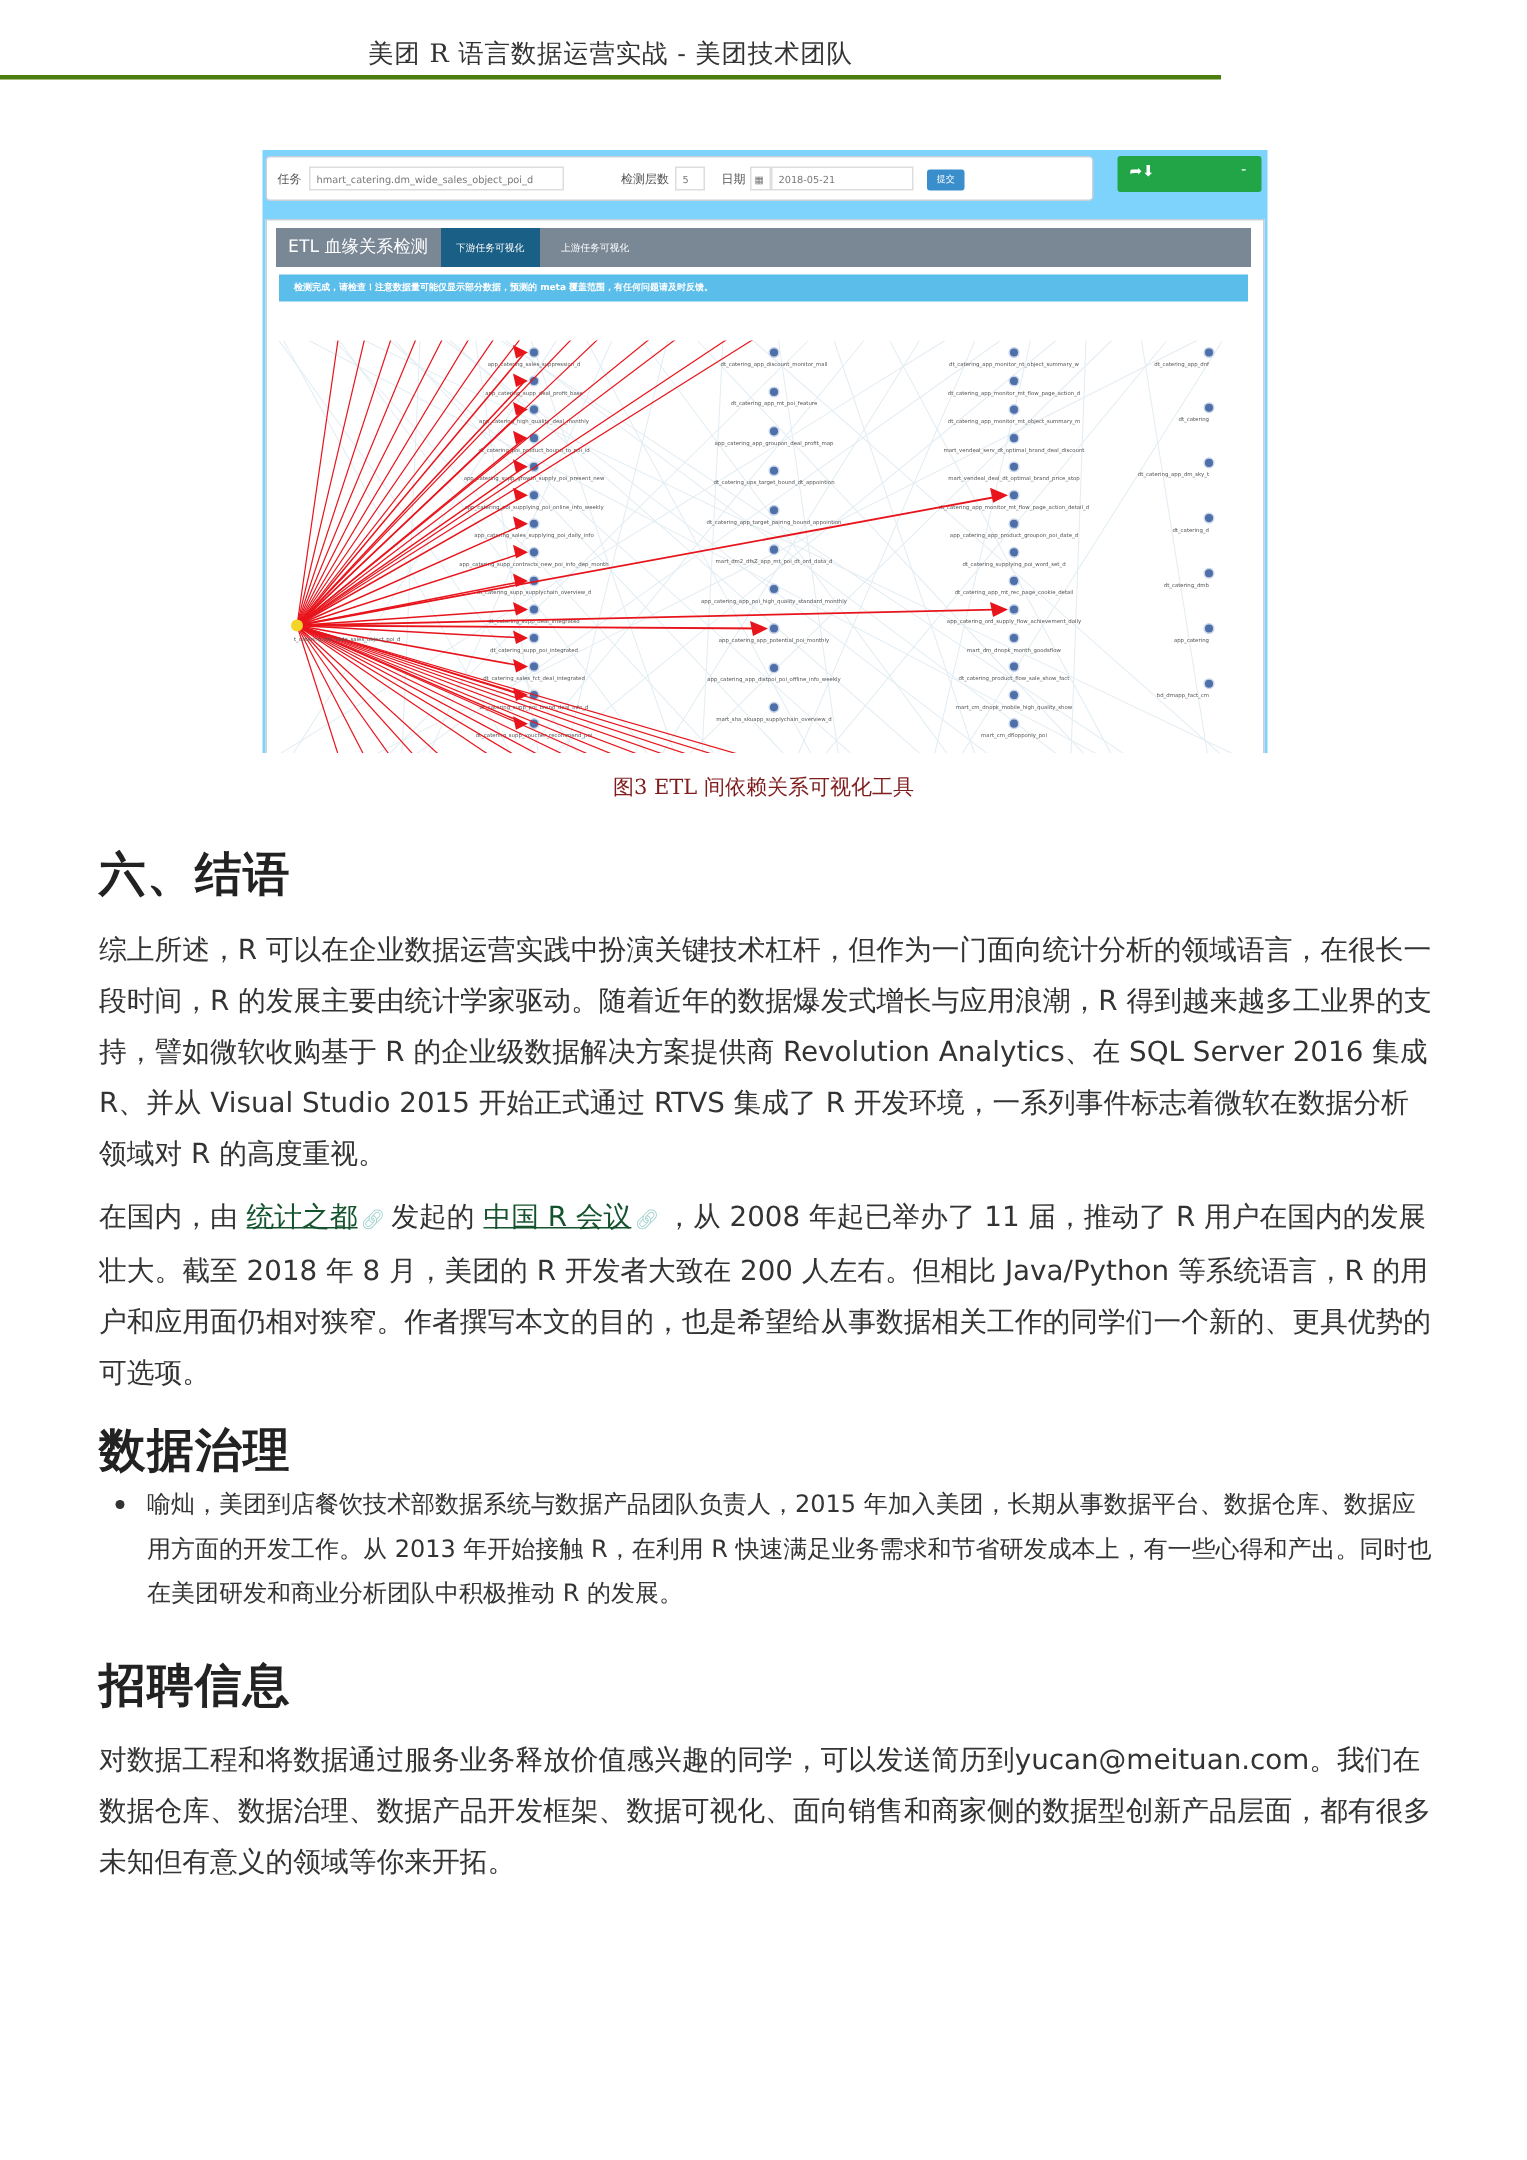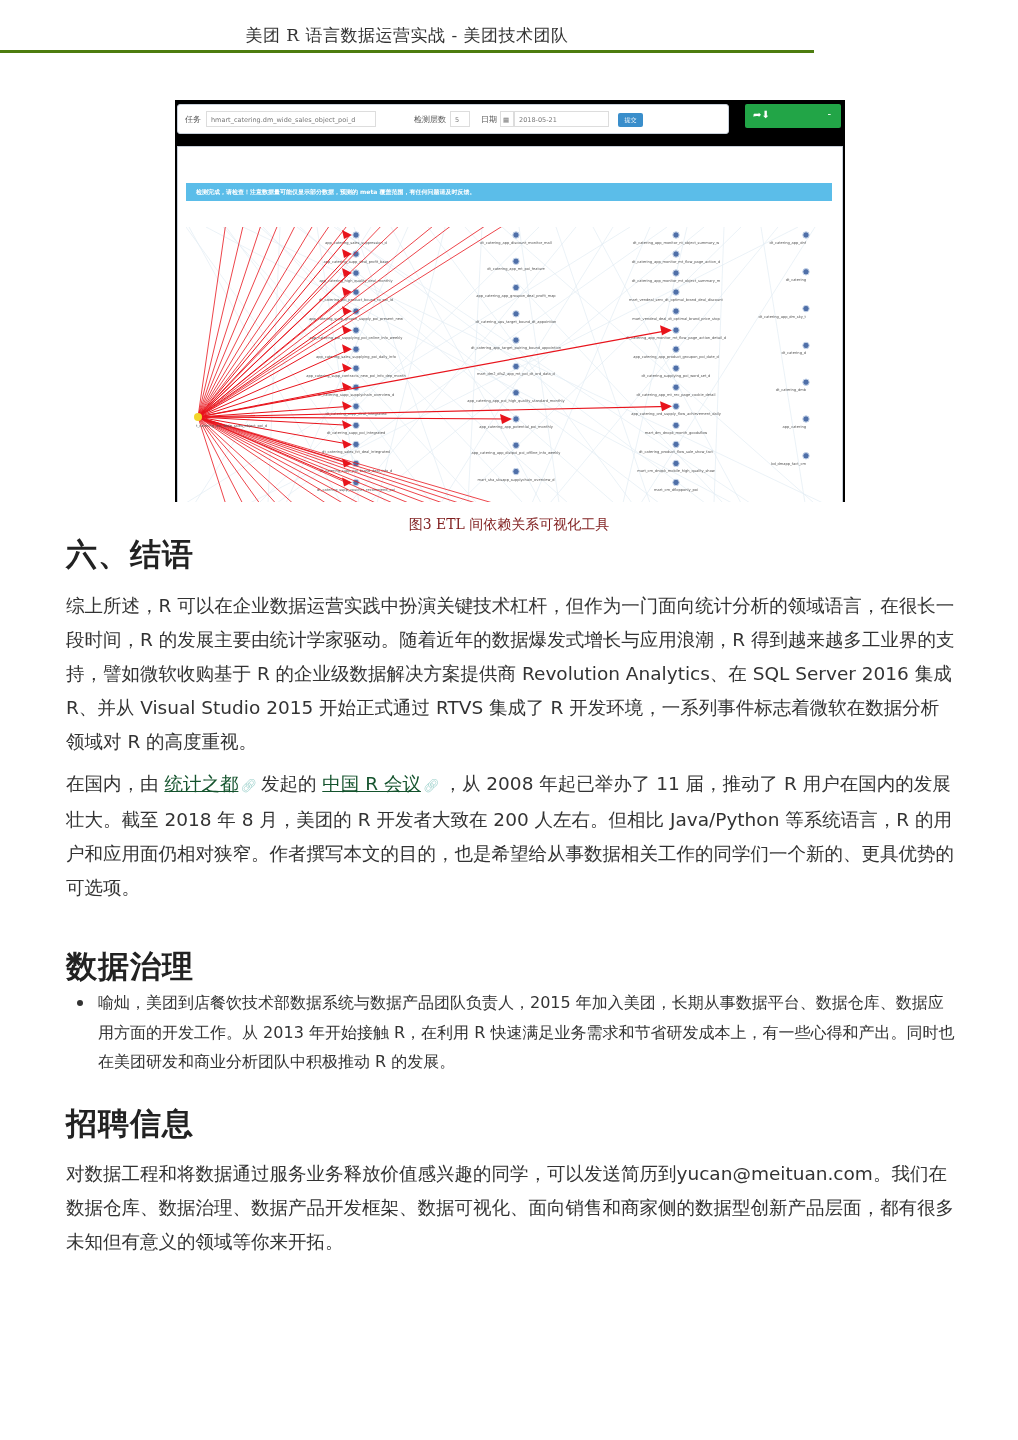--- a/index.html
+++ b/index.html
@@ -5,21 +5,21 @@
   html, body { margin: 0; padding: 0; background: #ffffff; }
   body { width: 1018px; height: 1440px; position: relative; overflow: hidden;
          font-family: "DejaVu Sans", "Liberation Sans", sans-serif; color: #333; }
   .page-header { position: absolute; left: 0; top: 0; width: 814px; height: 50px;
          border-bottom: 3px solid #4d7c0f; text-align: center; }
   .page-header span { display: inline-block; margin-top: 24px; font-family: "DejaVu Serif", "Liberation Serif", serif;
          font-size: 17px; color: #333; letter-spacing: 0.5px; }
 
   
   .figure { position: absolute; left: 175px; top: 100px; width: 670px; height: 402px;
-         background: #000000; overflow: hidden; }
+         background: #7dd3fc; overflow: hidden; }
   .fig-toolbar { position: absolute; left: 2px; top: 4px; width: 550px; height: 28px;
          background: #fff; border: 1px solid #c8d0da; border-radius: 3px; font-size: 8px; color: #555; }
   .fig-toolbar .lbl { position: absolute; top: 9px; }
   .fig-toolbar .inp { position: absolute; top: 6px; height: 16px; border: 1px solid #ddd; background: #fff;
          font-size: 6.5px; line-height: 16px; padding-left: 4px; color: #777; box-sizing: border-box; }
   .fig-toolbar .submit { position: absolute; left: 440px; top: 8px; width: 25px; height: 14px; background: #3a8ecb;
          color: #fff; font-size: 6px; text-align: center; line-height: 14px; border-radius: 2px; }
   .fig-green { position: absolute; left: 570px; top: 4px; width: 96px; height: 24px; background: #22a547;
          border-radius: 2px; color: #fff; font-size: 10px; }
   .fig-green .ic { position: absolute; left: 8px; top: 5px; }
@@ -66,20 +66,25 @@
     <span class="lbl" style="left:303px">日期</span>
     <span class="inp" style="left:322px;width:14px;padding-left:2px">▦</span>
     <span class="inp" style="left:336px;width:95px">2018-05-21</span>
     <span class="submit">提交</span>
   </div>
   <div class="fig-green">
     <span class="ic">➦⬇</span>
     <span class="dash">-</span>
   </div>
   <div class="fig-panel">
+    <div class="fig-head">
+      <span class="title">ETL 血缘关系检测</span>
+      <span class="tab active" style="left:110px">下游任务可视化</span>
+      <span class="tab" style="left:180px">上游任务可视化</span>
+    </div>
     <div class="fig-alert">检测完成，请检查！注意数据量可能仅显示部分数据，预测的 meta 覆盖范围，有任何问题请及时反馈。</div>
     <svg class="fig-graph" id="graph" width="646" height="276">
         <line x1="0" y1="0" x2="200" y2="276" stroke="#e3edf3" stroke-width="0.7"></line>
         <line x1="37" y1="0" x2="291" y2="276" stroke="#e3edf3" stroke-width="0.7"></line>
         <line x1="74" y1="0" x2="382" y2="276" stroke="#e3edf3" stroke-width="0.7"></line>
         <line x1="111" y1="0" x2="473" y2="276" stroke="#e3edf3" stroke-width="0.7"></line>
         <line x1="148" y1="0" x2="564" y2="276" stroke="#e3edf3" stroke-width="0.7"></line>
         <line x1="185" y1="0" x2="9" y2="276" stroke="#e3edf3" stroke-width="0.7"></line>
         <line x1="222" y1="0" x2="100" y2="276" stroke="#e3edf3" stroke-width="0.7"></line>
         <line x1="259" y1="0" x2="191" y2="276" stroke="#e3edf3" stroke-width="0.7"></line>
@@ -270,21 +275,21 @@
         <line x1="12" y1="190" x2="484" y2="179.31034482758622" stroke="#e8141c" stroke-width="1.2"></line>
         <polygon points="486,179.31034482758622 474,174.31034482758622 476,184.31034482758622" fill="#e8141c"></polygon>
         <circle cx="12" cy="190" r="4" fill="#f3d52a"></circle>
         <text x="10" y="200" font-size="3.6" fill="#555">t_catering_dm_wide_sales_object_poi_d</text>
       </svg>
   </div>
 </div>
 
 <div class="caption">图3 ETL 间依赖关系可视化工具</div>
 
-<div class="content" style="top:534px">
+<div class="content" style="top:562px">
   <h2>六、结语</h2>
   <p style="margin-top:13px">综上所述，R 可以在企业数据运营实践中扮演关键技术杠杆，但作为一门面向统计分析的领域语言，在很长一段时间，R 的发展主要由统计学家驱动。随着近年的数据爆发式增长与应用浪潮，R 得到越来越多工业界的支持，譬如微软收购基于 R 的企业级数据解决方案提供商 Revolution Analytics、在 SQL Server 2016 集成 R、并从 Visual Studio 2015 开始正式通过 RTVS 集成了 R 开发环境，一系列事件标志着微软在数据分析领域对 R 的高度重视。</p>
   <p style="margin-top:8px"><span>在国内，由</span> <a class="link">统计之都</a><span class="chain">🔗︎</span><span>发起的</span> <a class="link">中国 R 会议</a><span class="chain">🔗︎</span><span>，从 2008 年起已举办了 11 届，推动了 R 用户在国内的发展壮大。截至 2018 年 8 月，美团的 R 开发者大致在 200 人左右。但相比 Java/Python 等系统语言，R 的用户和应用面仍相对狭窄。作者撰写本文的目的，也是希望给从事数据相关工作的同学们一个新的、更具优势的可选项。</span></p>
 </div>
 
 <div class="content" style="top:946px">
   <h2>数据治理</h2>
   <ul style="">
     <li>喻灿，美团到店餐饮技术部数据系统与数据产品团队负责人，2015 年加入美团，长期从事数据平台、数据仓库、数据应用方面的开发工作。从 2013 年开始接触 R，在利用 R 快速满足业务需求和节省研发成本上，有一些心得和产出。同时也在美团研发和商业分析团队中积极推动 R 的发展。</li>
   </ul>

